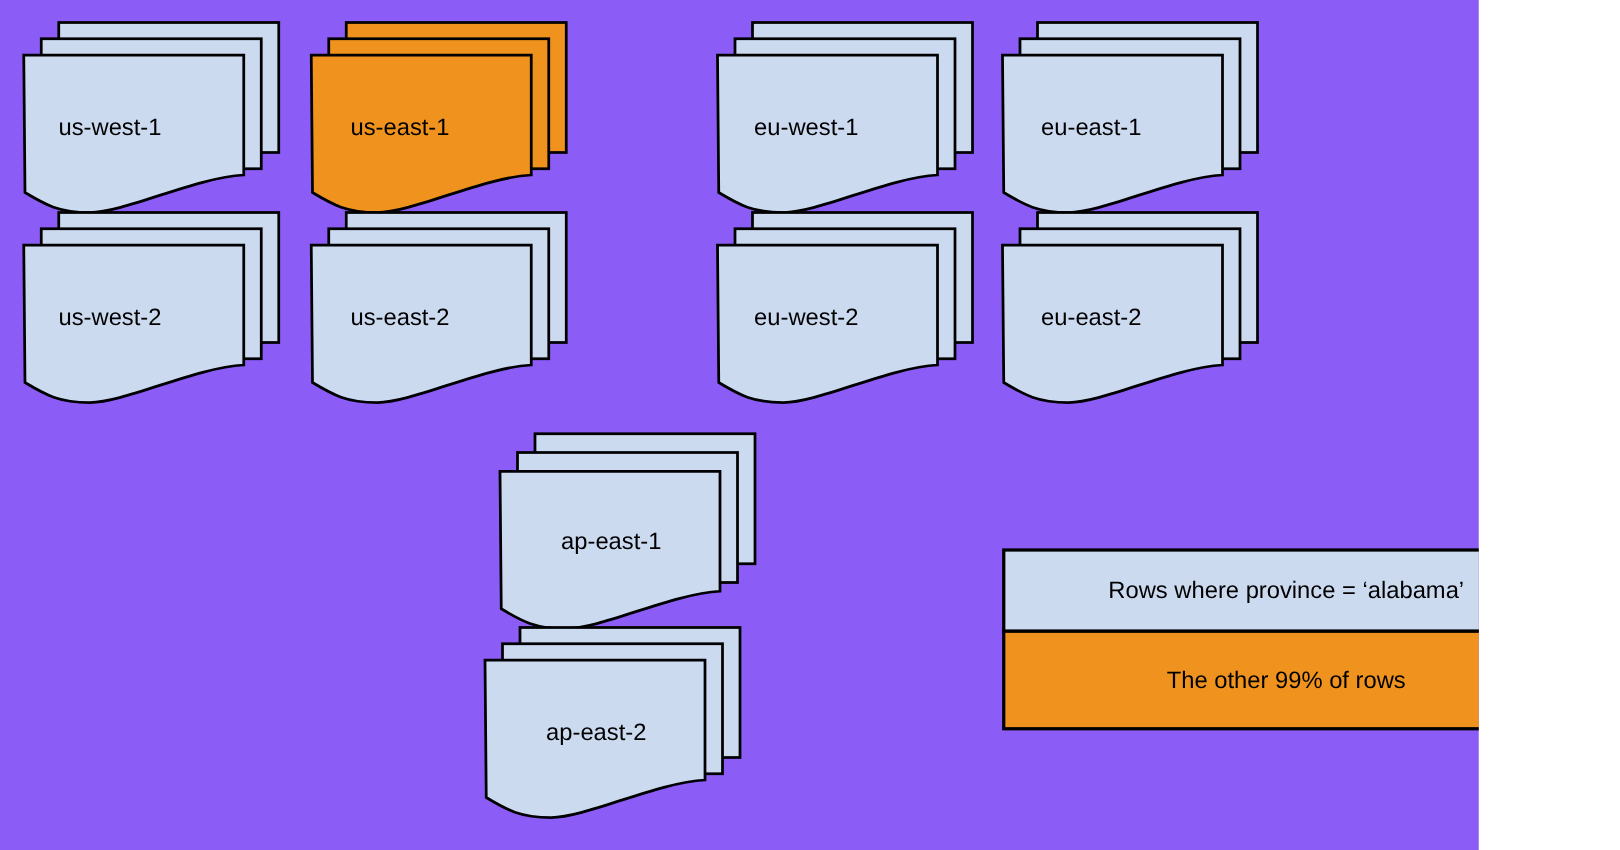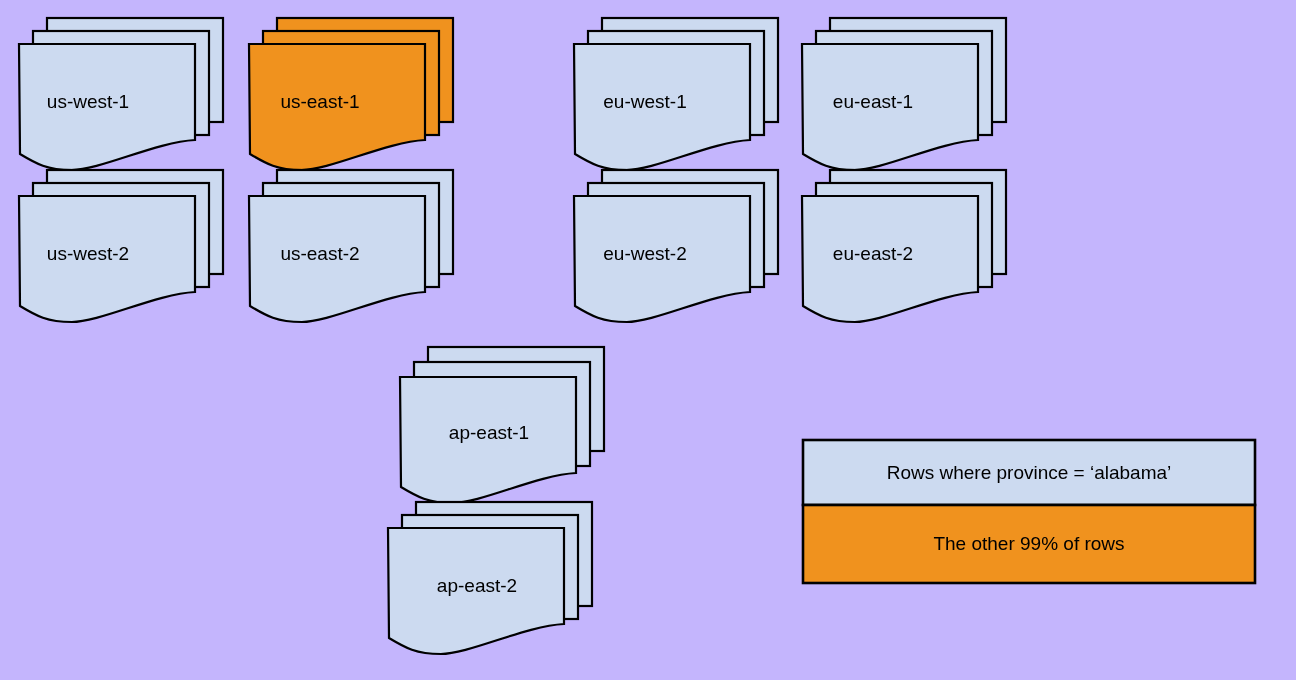--- a/index.html
+++ b/index.html
@@ -6,23 +6,23 @@
   html, body {
     margin: 0;
     padding: 0;
     background: #ffffff;
   }
   body {
     font-family: "Liberation Sans", sans-serif;
   }
   #canvas {
     position: relative;
-    width: 1296px;
+    width: 1183px;
     height: 680px;
-    background: #c4b5fd;
+    background: #8b5cf6;
     overflow: hidden;
   }
   #diagram-svg {
     position: absolute;
     left: 0;
     top: 0;
     width: 1296px;
     height: 680px;
     display: block;
   }

